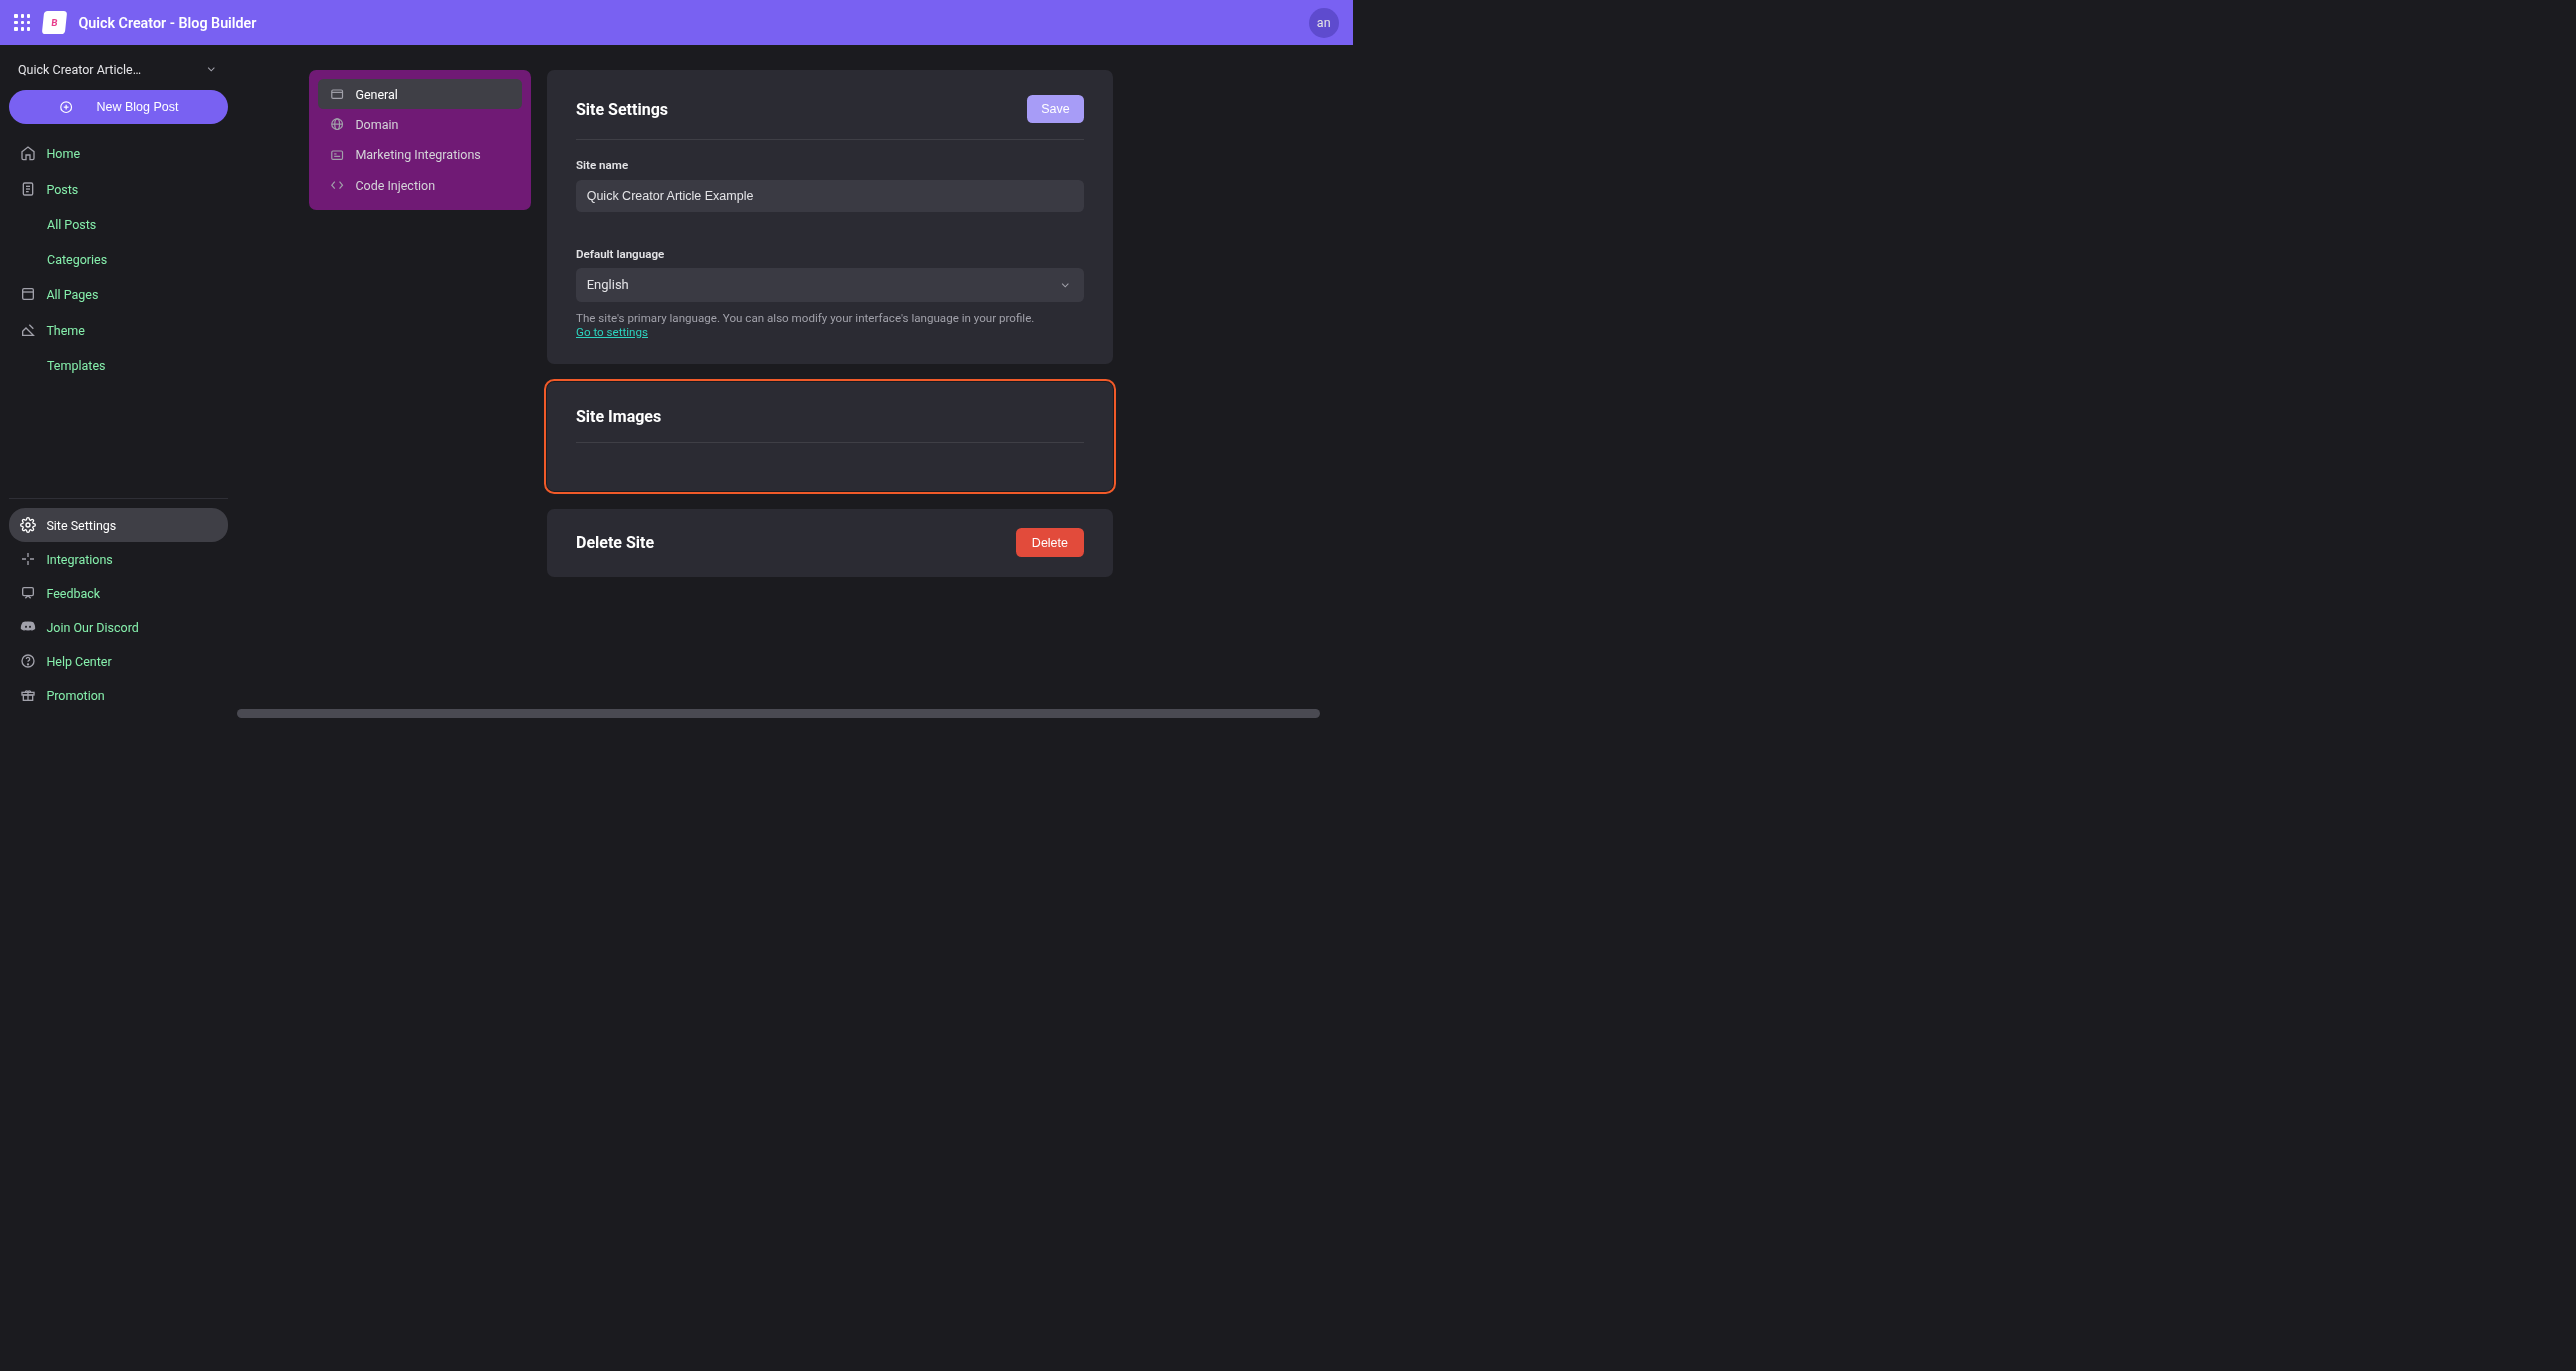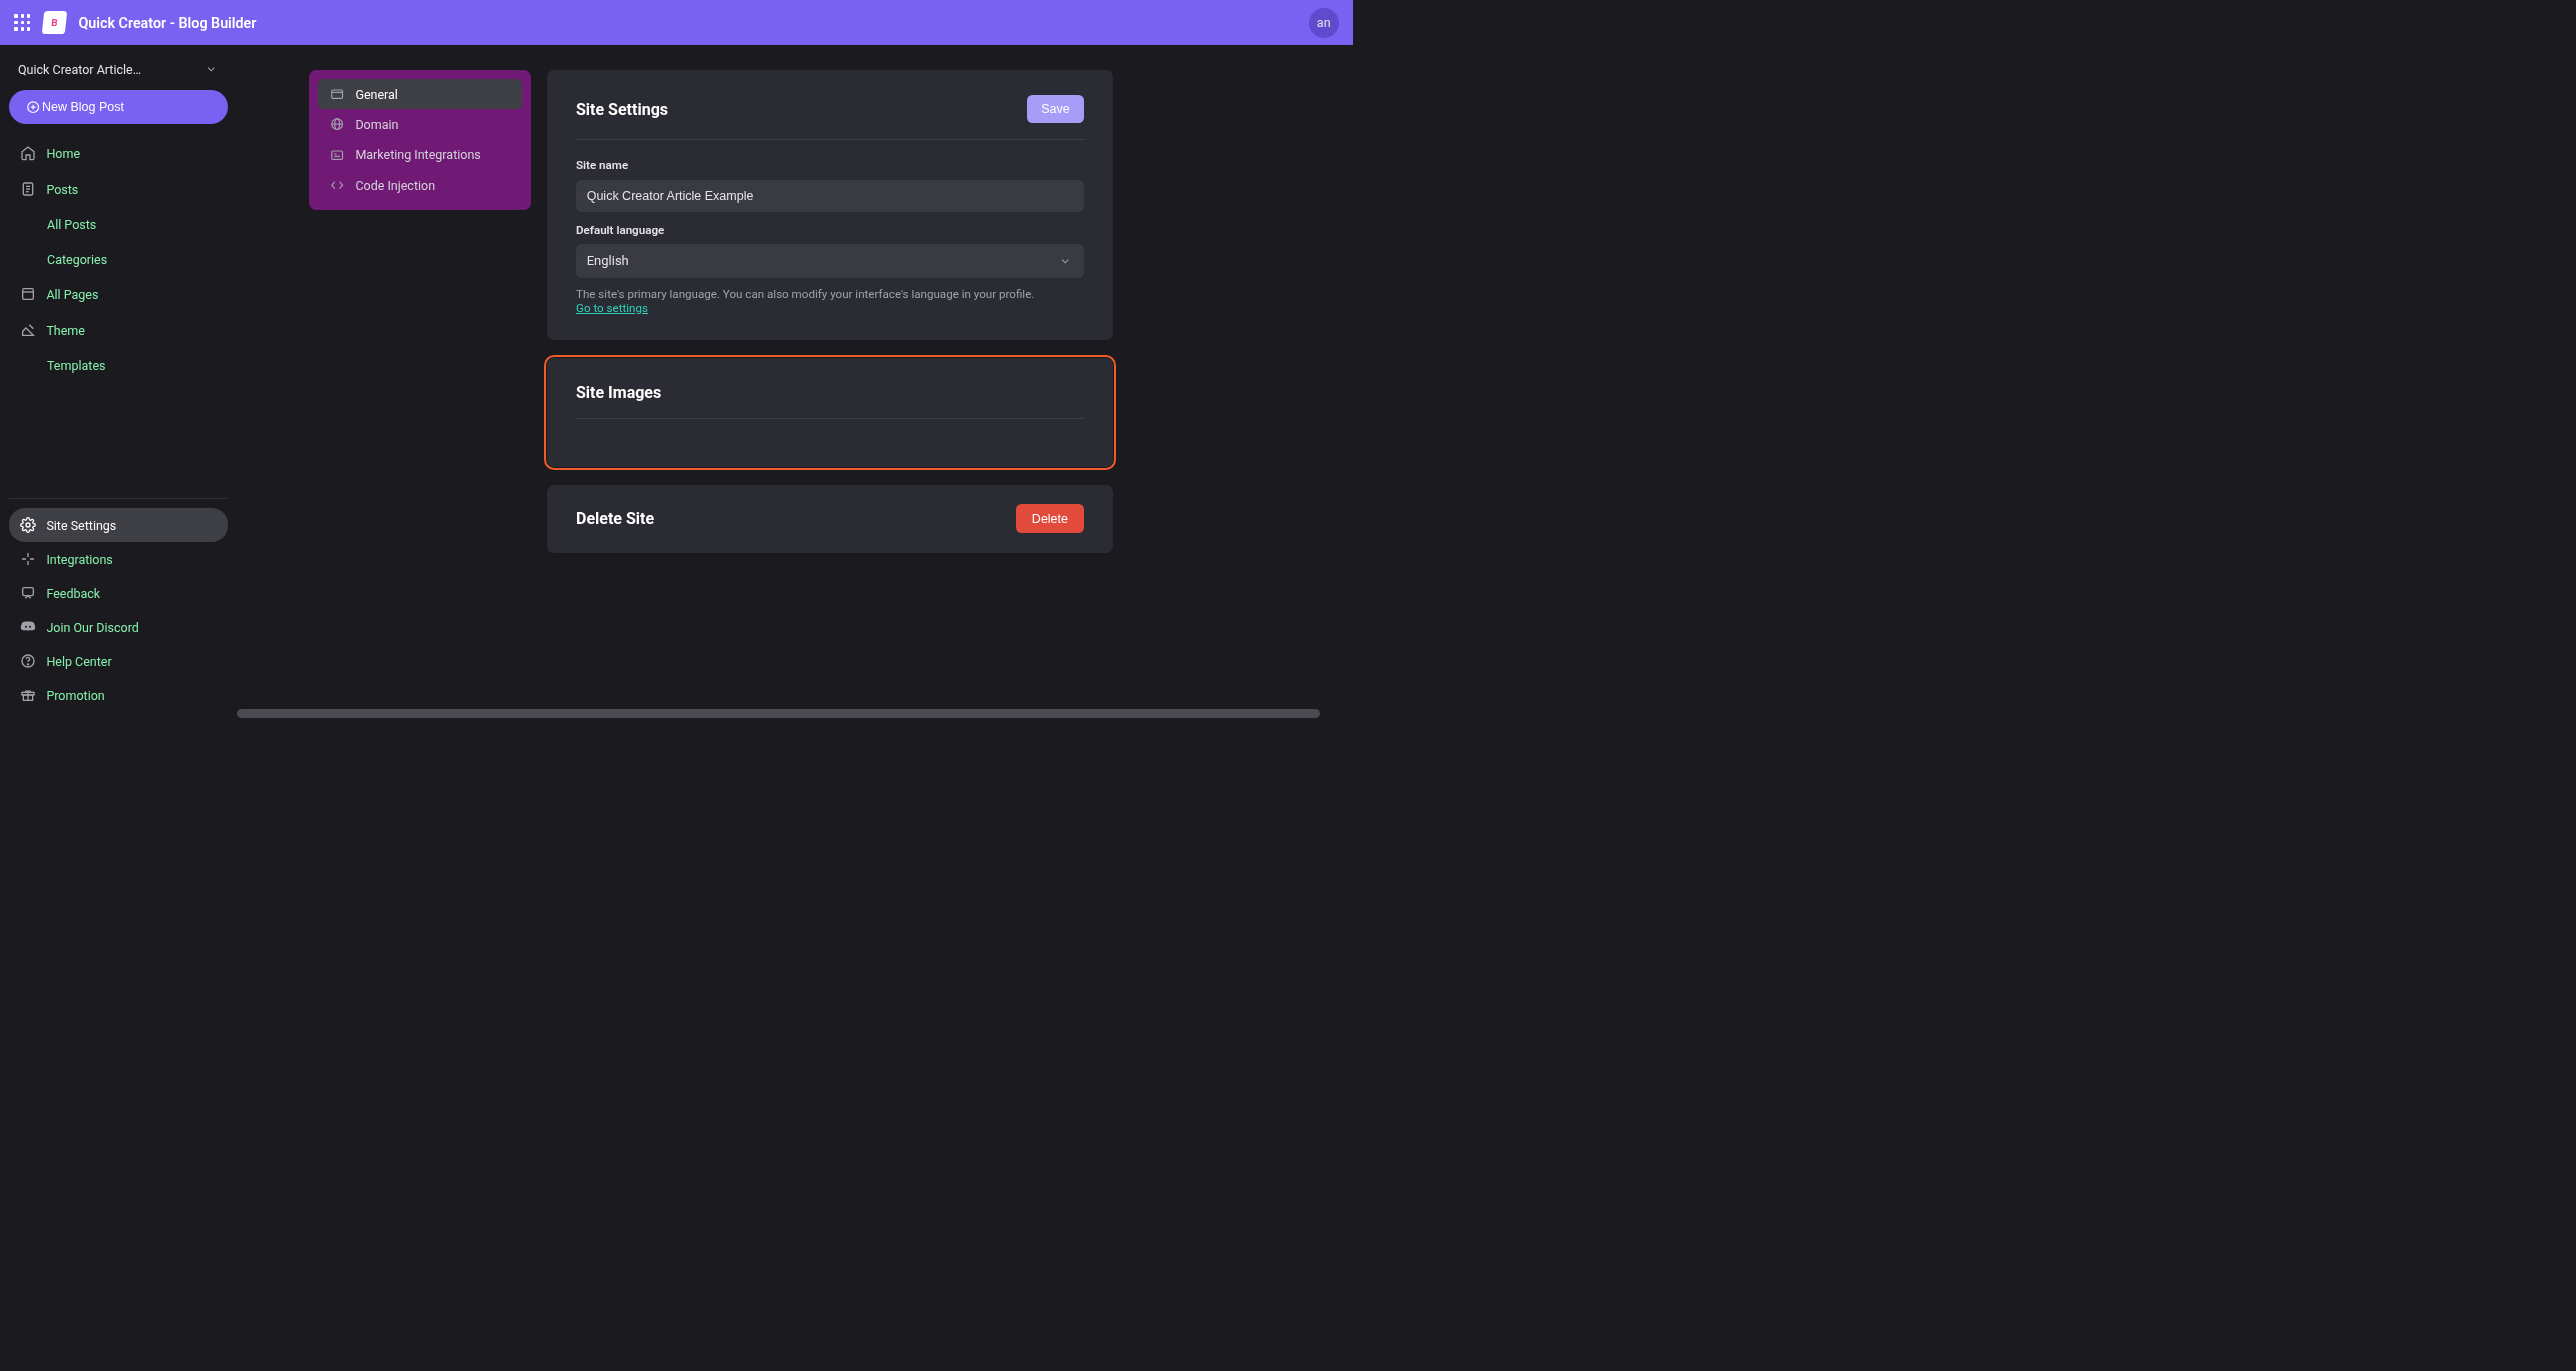--- a/index.html
+++ b/index.html
@@ -47,21 +47,21 @@
     display: flex;
     flex-direction: column;
   }
   .site-switch {
     display: flex; align-items: center; justify-content: space-between;
     padding: 7.2px 9px; font-size: 12.5px; color:#e4e4e7;
   }
   .new-post-btn {
     background: #7961f2; color:#fff; font-size:12.5px; font-weight:500;
     border:none; border-radius: 18px; padding: 9px 16px;
-    display:flex; align-items:center; justify-content:flex-start; gap:1px;
+    display:flex; align-items:center; justify-content:center; gap:22px;
     cursor:pointer; margin: 5.4px 0 12.5px 0;
   }
   .nav { display:flex; flex-direction:column; gap:1.8px; }
   .nav-item {
     display:flex; align-items:center; gap:10.7px;
     padding: 9px 10.7px; border-radius: 16px;
     font-size: 12.5px; color:#86efac; cursor:pointer;
   }
   .nav-item.active { background:#3f3f46; color:#fff; }
   .nav-item.sub { padding-left: 38px; }
@@ -118,21 +118,21 @@
   .text-input {
     width:100%; background:#3a3a43; border:none; border-radius:5.4px;
     padding: 9px 10.7px; color:#e4e4e7; font-size:12.5px;
   }
   .select-input {
     width:100%; background:#3a3a43; border:none; border-radius:5.4px;
     padding: 9px 10.7px; color:#e4e4e7; font-size:13px;
     display:flex; align-items:center; justify-content:space-between;
     cursor:pointer;
   }
-  .field-group { margin-bottom: 11px; }
+  .field-group { margin-bottom: 35px; }
   .helper { font-size:11.6px; color:#a1a1aa; margin-top:9px; }
   .helper a { color:#2dd4bf; text-decoration: underline; }
   .favicon-row { display:flex; align-items:center; justify-content:space-between; gap:18px; }
   .favicon-text .fav-label { font-size:12.5px; color:#fff; font-weight:600; margin-bottom:7.2px; }
   .favicon-text .fav-desc { font-size:11.6px; color:#a1a1aa; }
   .favicon-box {
     width:75px; height:75px; background:#3a3a43; border-radius:7.2px;
     display:flex; align-items:center; justify-content:center;
   }
   .grid-icon { display:grid; grid-template-columns:repeat(3,3.6px); grid-template-rows:repeat(3,3.6px); gap:2.7px; }

